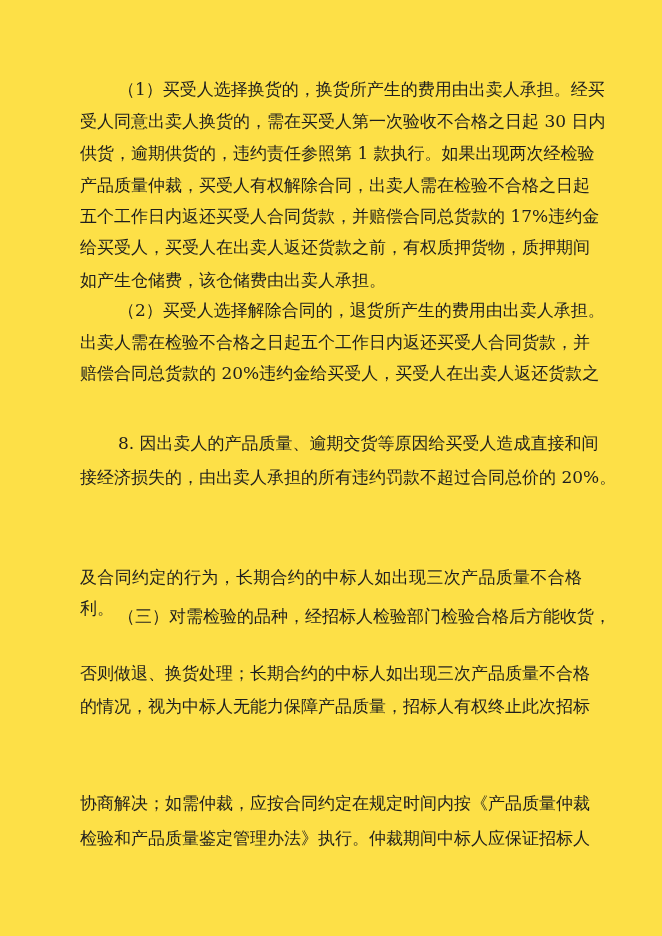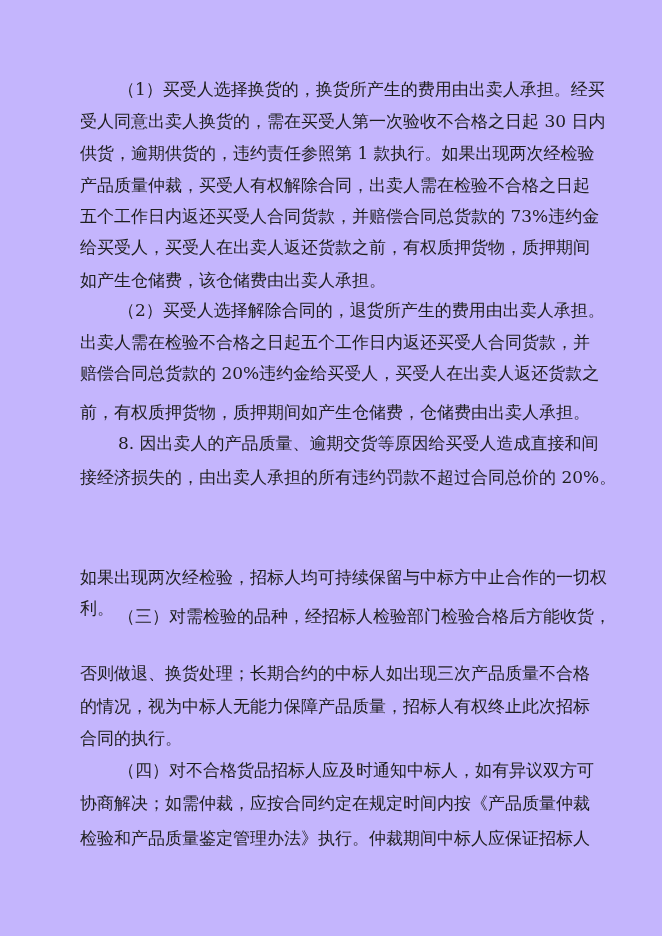--- a/index.html
+++ b/index.html
@@ -1,18 +1,18 @@
 <!DOCTYPE html>
 <html><head>
 <meta charset="utf-8">
 <style>
   html, body { margin: 0; padding: 0; background: #ffffff; }
   body { width: 662px; height: 936px; overflow: hidden; position: relative; }
   .page {
-    position: absolute; left: 0; top: 0; width: 662px; height: 936px; background: #c4b5fd;
+    position: absolute; left: 0; top: 0; width: 662px; height: 936px; background: #fde047;
   }
   .line {
     position: absolute;
     left: 80px;
     width: 502px;
     height: 24px;
     line-height: 24px;
     font-family: "DejaVu Serif", "Liberation Serif", serif;
     font-size: 17px;
     color: #1e1e1e;
@@ -26,37 +26,34 @@
 </style>
 </head>
 <body>
 
 <div class="page">
 
   <div class="line indent" style="top:77px">（1）买受人选择换货的，换货所产生的费用由出卖人承担。经买</div>
   <div class="line" style="top:109px">受人同意出卖人换货的，需在买受人第一次验收不合格之日起 30 日内</div>
   <div class="line" style="top:141px">供货，逾期供货的，违约责任参照第 1 款执行。如果出现两次经检验</div>
   <div class="line" style="top:173px">产品质量仲裁，买受人有权解除合同，出卖人需在检验不合格之日起</div>
-  <div class="line" style="top:204px">五个工作日内返还买受人合同货款，并赔偿合同总货款的 73%违约金</div>
+  <div class="line" style="top:204px">五个工作日内返还买受人合同货款，并赔偿合同总货款的 17%违约金</div>
   <div class="line" style="top:235px">给买受人，买受人在出卖人返还货款之前，有权质押货物，质押期间</div>
   <div class="line last" style="top:268px">如产生仓储费，该仓储费由出卖人承担。</div>
 
   <div class="line indent" style="top:298px">（2）买受人选择解除合同的，退货所产生的费用由出卖人承担。</div>
   <div class="line" style="top:330px">出卖人需在检验不合格之日起五个工作日内返还买受人合同货款，并</div>
   <div class="line" style="top:361px">赔偿合同总货款的 20%违约金给买受人，买受人在出卖人返还货款之</div>
-  <div class="line" style="top:400px">前，有权质押货物，质押期间如产生仓储费，仓储费由出卖人承担。</div>
 
   <div class="line indent" style="top:431px">8. 因出卖人的产品质量、逾期交货等原因给买受人造成直接和间</div>
   <div class="line wide" style="top:465px">接经济损失的，由出卖人承担的所有违约罚款不超过合同总价的 20%。</div>
 
-  <div class="line" style="top:565px">如果出现两次经检验，招标人均可持续保留与中标方中止合作的一切权</div>
+  <div class="line" style="top:565px">及合同约定的行为，长期合约的中标人如出现三次产品质量不合格</div>
   <div class="line last" style="top:596px">利。</div>
 
   <div class="line indent" style="top:604px">（三）对需检验的品种，经招标人检验部门检验合格后方能收货，</div>
   <div class="line" style="top:661px">否则做退、换货处理；长期合约的中标人如出现三次产品质量不合格</div>
   <div class="line" style="top:694px">的情况，视为中标人无能力保障产品质量，招标人有权终止此次招标</div>
-  <div class="line last" style="top:726px">合同的执行。</div>
 
-  <div class="line indent" style="top:758px">（四）对不合格货品招标人应及时通知中标人，如有异议双方可</div>
   <div class="line" style="top:791px">协商解决；如需仲裁，应按合同约定在规定时间内按《产品质量仲裁</div>
   <div class="line" style="top:826px">检验和产品质量鉴定管理办法》执行。仲裁期间中标人应保证招标人</div>
 
 </div>
 
 </body></html>

